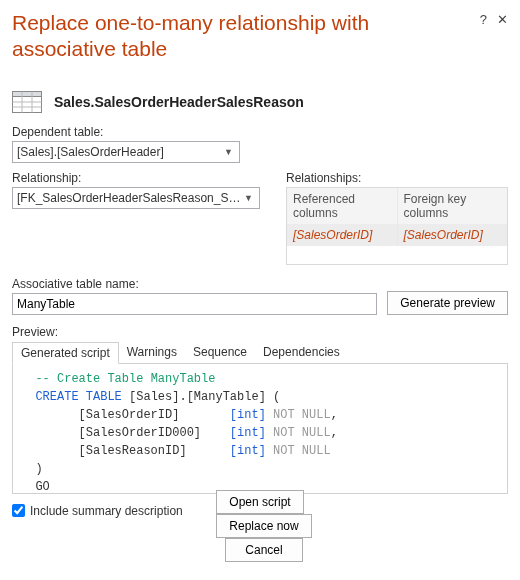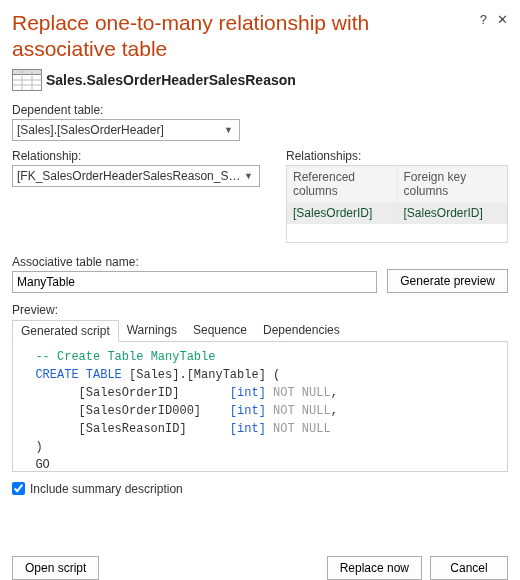--- a/index.html
+++ b/index.html
@@ -29,22 +29,22 @@
     font-weight: 400;
     line-height: 1.25;
     flex: 1;
     padding-right: 8px;
   }
   .title-ctrls { display: flex; gap: 10px; margin-top: 2px;}
   .title-ctrls span { cursor: pointer; color: #444; font-size: 13px;}
   .obj-row {
     display: flex;
     align-items: center;
-    gap: 4px;
-    margin-top: 6px;
+    gap: 12px;
+    margin-top: 28px;
     margin-bottom: 12px;
   }
   .table-icon svg { display:block;}
   .obj-name { font-weight: 600; font-size: 14px; color:#222;}
   .form-row { margin-top: 6px; }
   .label { color: #333; margin-bottom: 2px; display:block;}
   .combo {
     display: flex;
     align-items: center;
     border: 1px solid #abadb3;
@@ -61,21 +61,21 @@
   .rel-table {
     border: 1px solid #d9d9d9;
     background:#fff;
     height: 78px;
     margin-top:2px;
   }
   .rel-head { display:flex; background:#f4f4f4; color:#555; font-size:12px;}
   .rel-cell { padding:4px 6px; flex:1; border-right:1px solid #e8e8e8;}
   .rel-cell:last-child{border-right:none;}
   .rel-row { display:flex; background:#ececec;}
-  .rel-row .rel-cell { color:#14532d;}
+  .rel-row .rel-cell { color:#c2410c;font-style:italic;}
   .assoc-row { display:flex; align-items:flex-end; gap:10px; margin-top:12px;}
   .assoc-left { flex:1;}
   .textbox {
     border:1px solid #abadb3;
     height:22px;
     padding:2px 4px;
     width:100%;
     font-family:inherit;
     font-size:12px;
   }
@@ -115,23 +115,24 @@
     color:#333;
   }
   .cmt { color:#1a9e6f;}
   .kw { color:#1e5fd6;}
   .ty { color:#1e5fd6;}
   .gr { color:#9a9a9a;}
   .chk-row { margin-top:10px; display:flex; align-items:center; gap:5px;}
   .chk-row input { margin:0;}
   .footer {
     position:absolute;
-    left:12px; right:12px; bottom:0;
+    left:12px; right:12px; bottom:18px;
     display:flex;
     align-items:center;
+    flex-direction:column;
   }
   .footer .spacer { flex:1;}
   .footer .btn { min-width:78px; margin-left:8px;}
   .footer .btn:first-child{margin-left:0;}
 </style>
 </head>
 <body>
 
 <div class="dialog">
 

